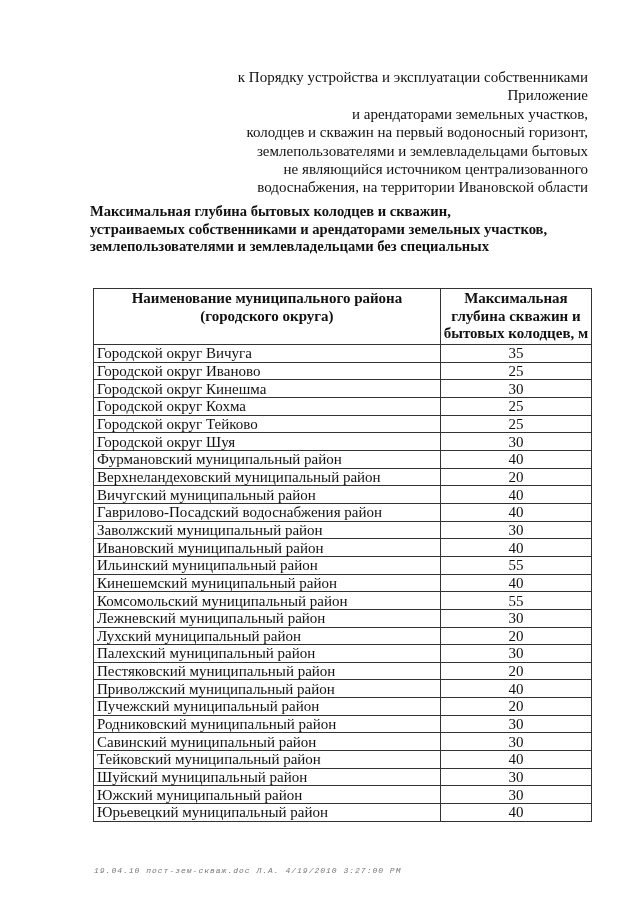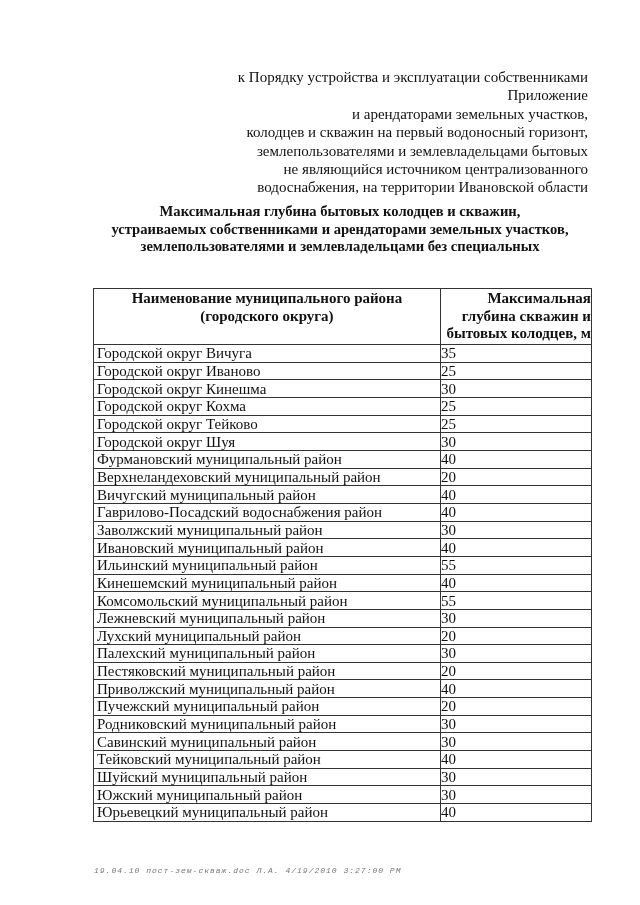--- a/index.html
+++ b/index.html
@@ -23,21 +23,21 @@
       text-align: right;
       font-size: 15px;
       line-height: 18.4px;
     }
     .annex div { white-space: nowrap; }
     .doc-title {
       position: absolute;
       top: 203px;
       left: 90px;
       width: 500px;
-      text-align: center;
+      text-align: left;
       font-weight: bold;
       font-size: 14.6px;
       line-height: 17.6px;
     }
     .doc-title div { white-space: nowrap; }
     table.depth-table {
       position: absolute;
       top: 288px;
       left: 93px;
       width: 499px;
@@ -52,28 +52,28 @@
     }
     table.depth-table th {
       font-weight: bold;
       text-align: center;
       vertical-align: top;
       line-height: 17.5px;
       height: 54px;
       padding-top: 1px;
     }
     table.depth-table th.col-name { width: 332px; }
-    table.depth-table th.col-depth { width: 144px; text-align: right; }
+    table.depth-table th.col-depth { width: 144px; }
     table.depth-table td {
       height: 16.67px;
       line-height: 16px;
       white-space: nowrap;
     }
     table.depth-table td.name { padding-left: 3px; text-align: left; }
-    table.depth-table td.depth { }
+    table.depth-table td.depth { text-align: center; }
     .footer {
       position: absolute;
       top: 866px;
       left: 94px;
       font-family: "Liberation Mono", "DejaVu Sans Mono", monospace;
       font-style: italic;
       font-size: 8px;
       color: #777777;
       letter-spacing: 1px;
       white-space: nowrap;

